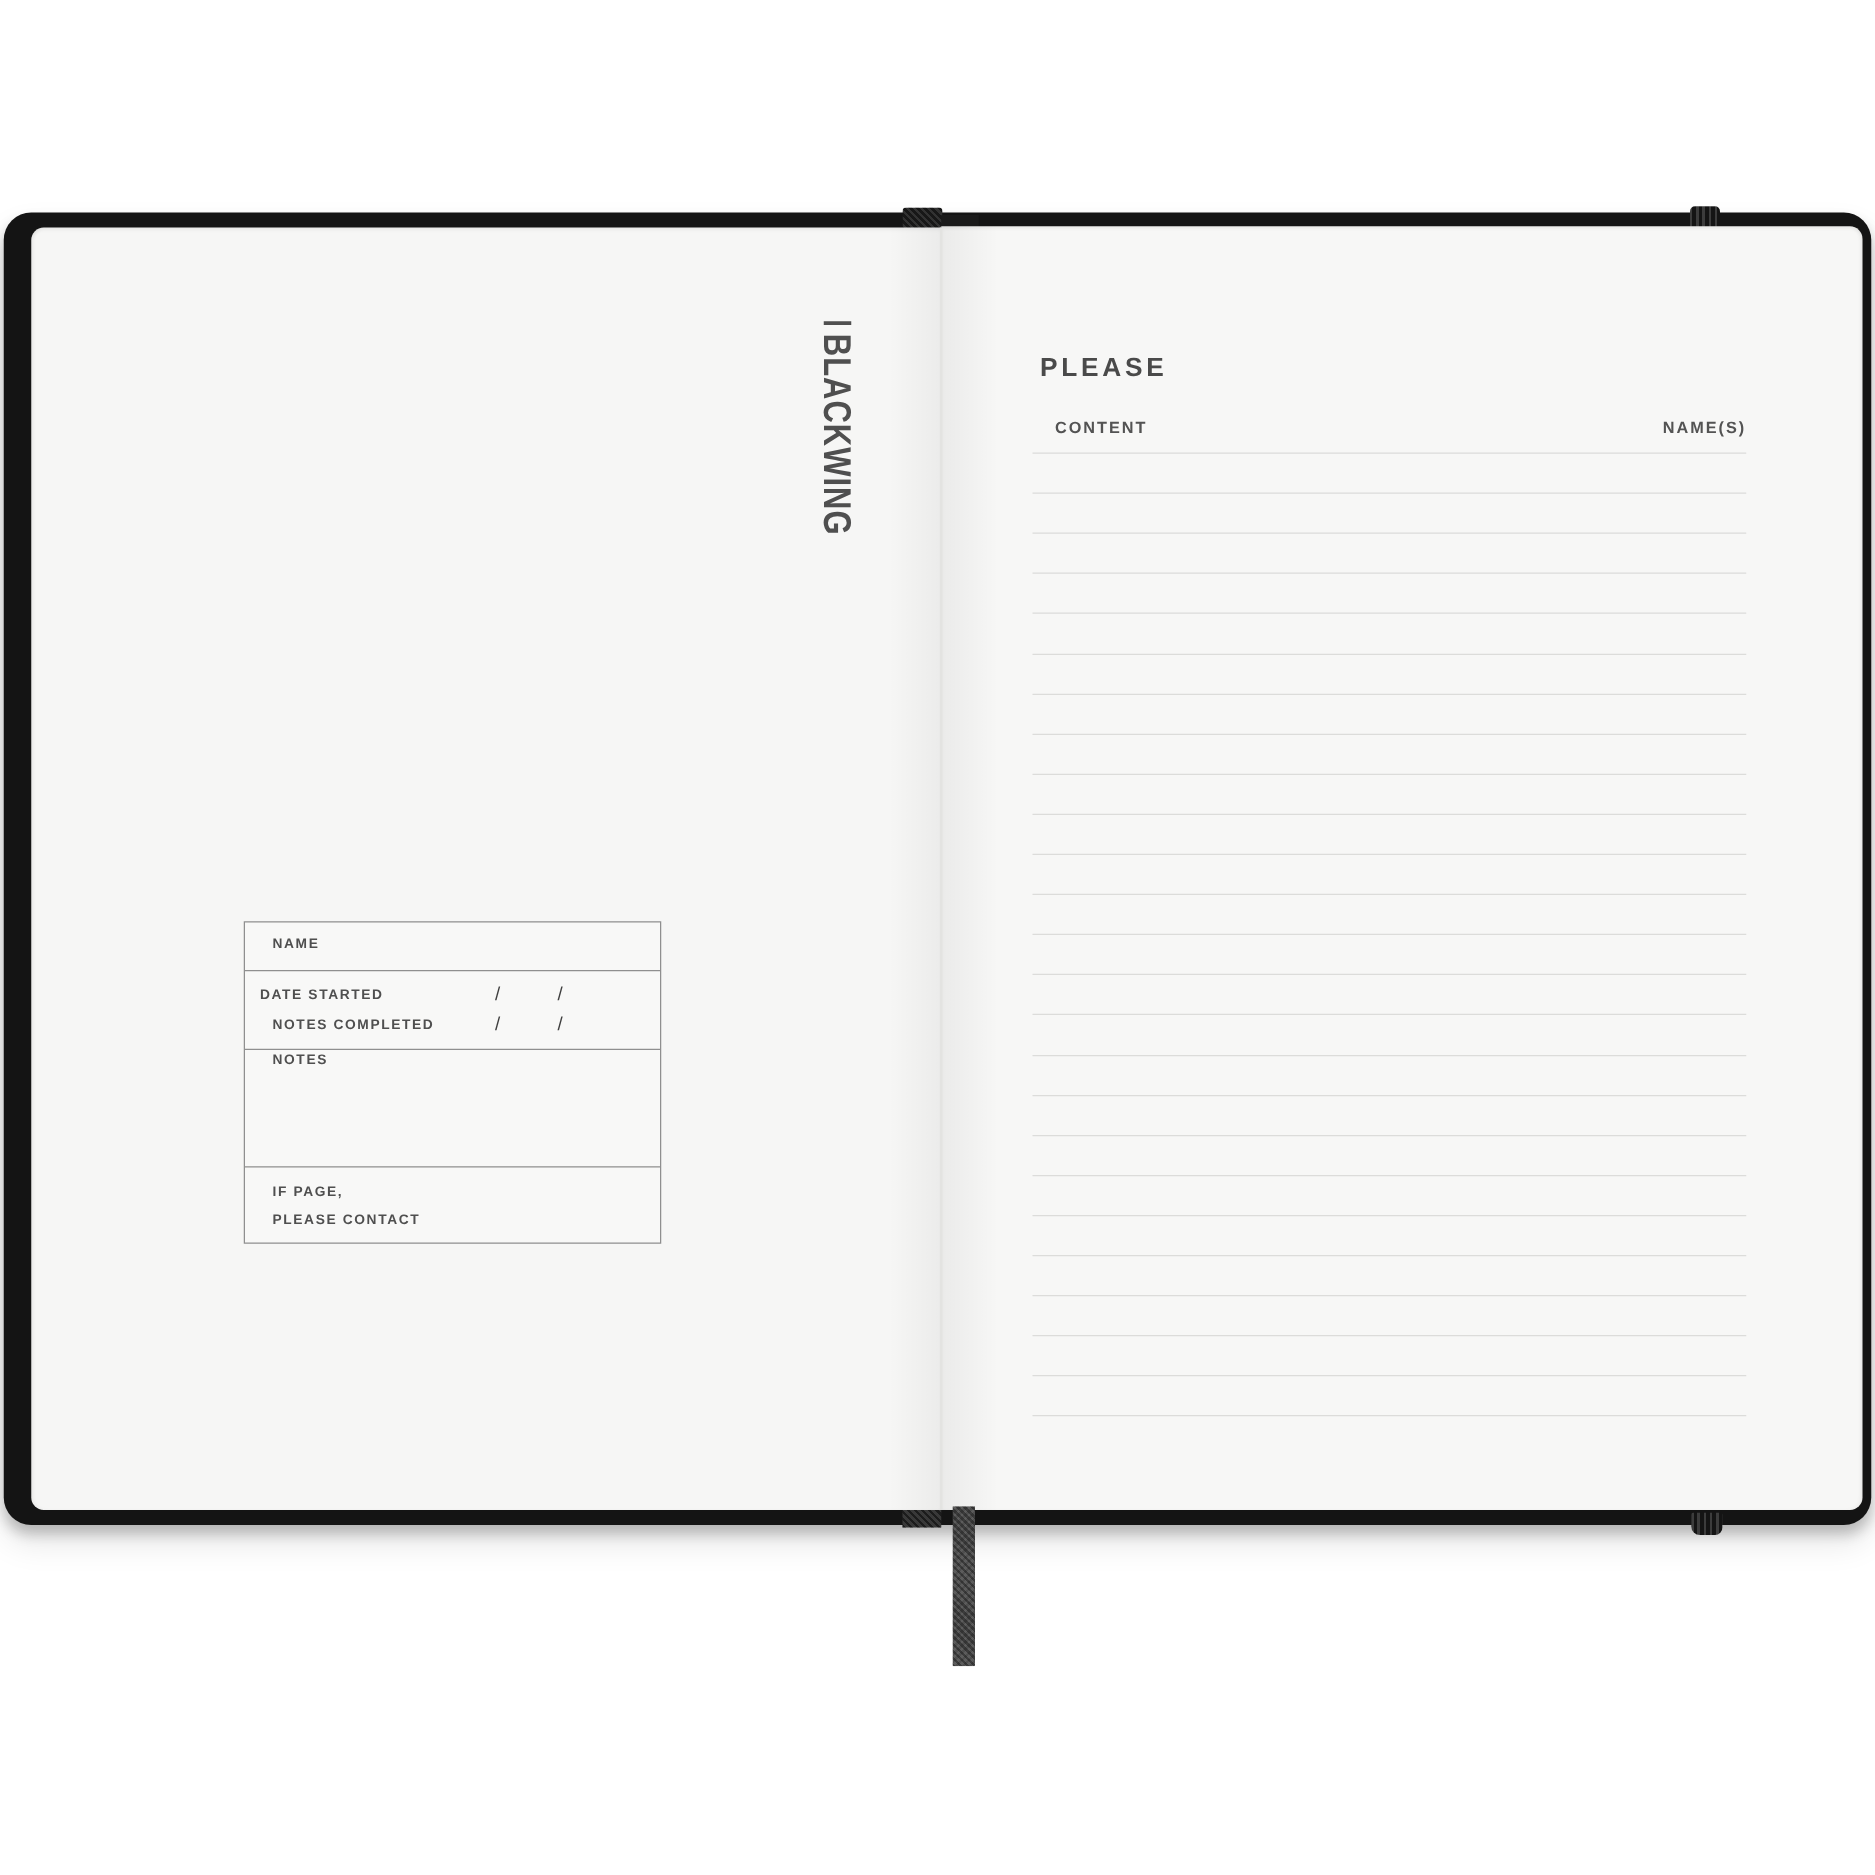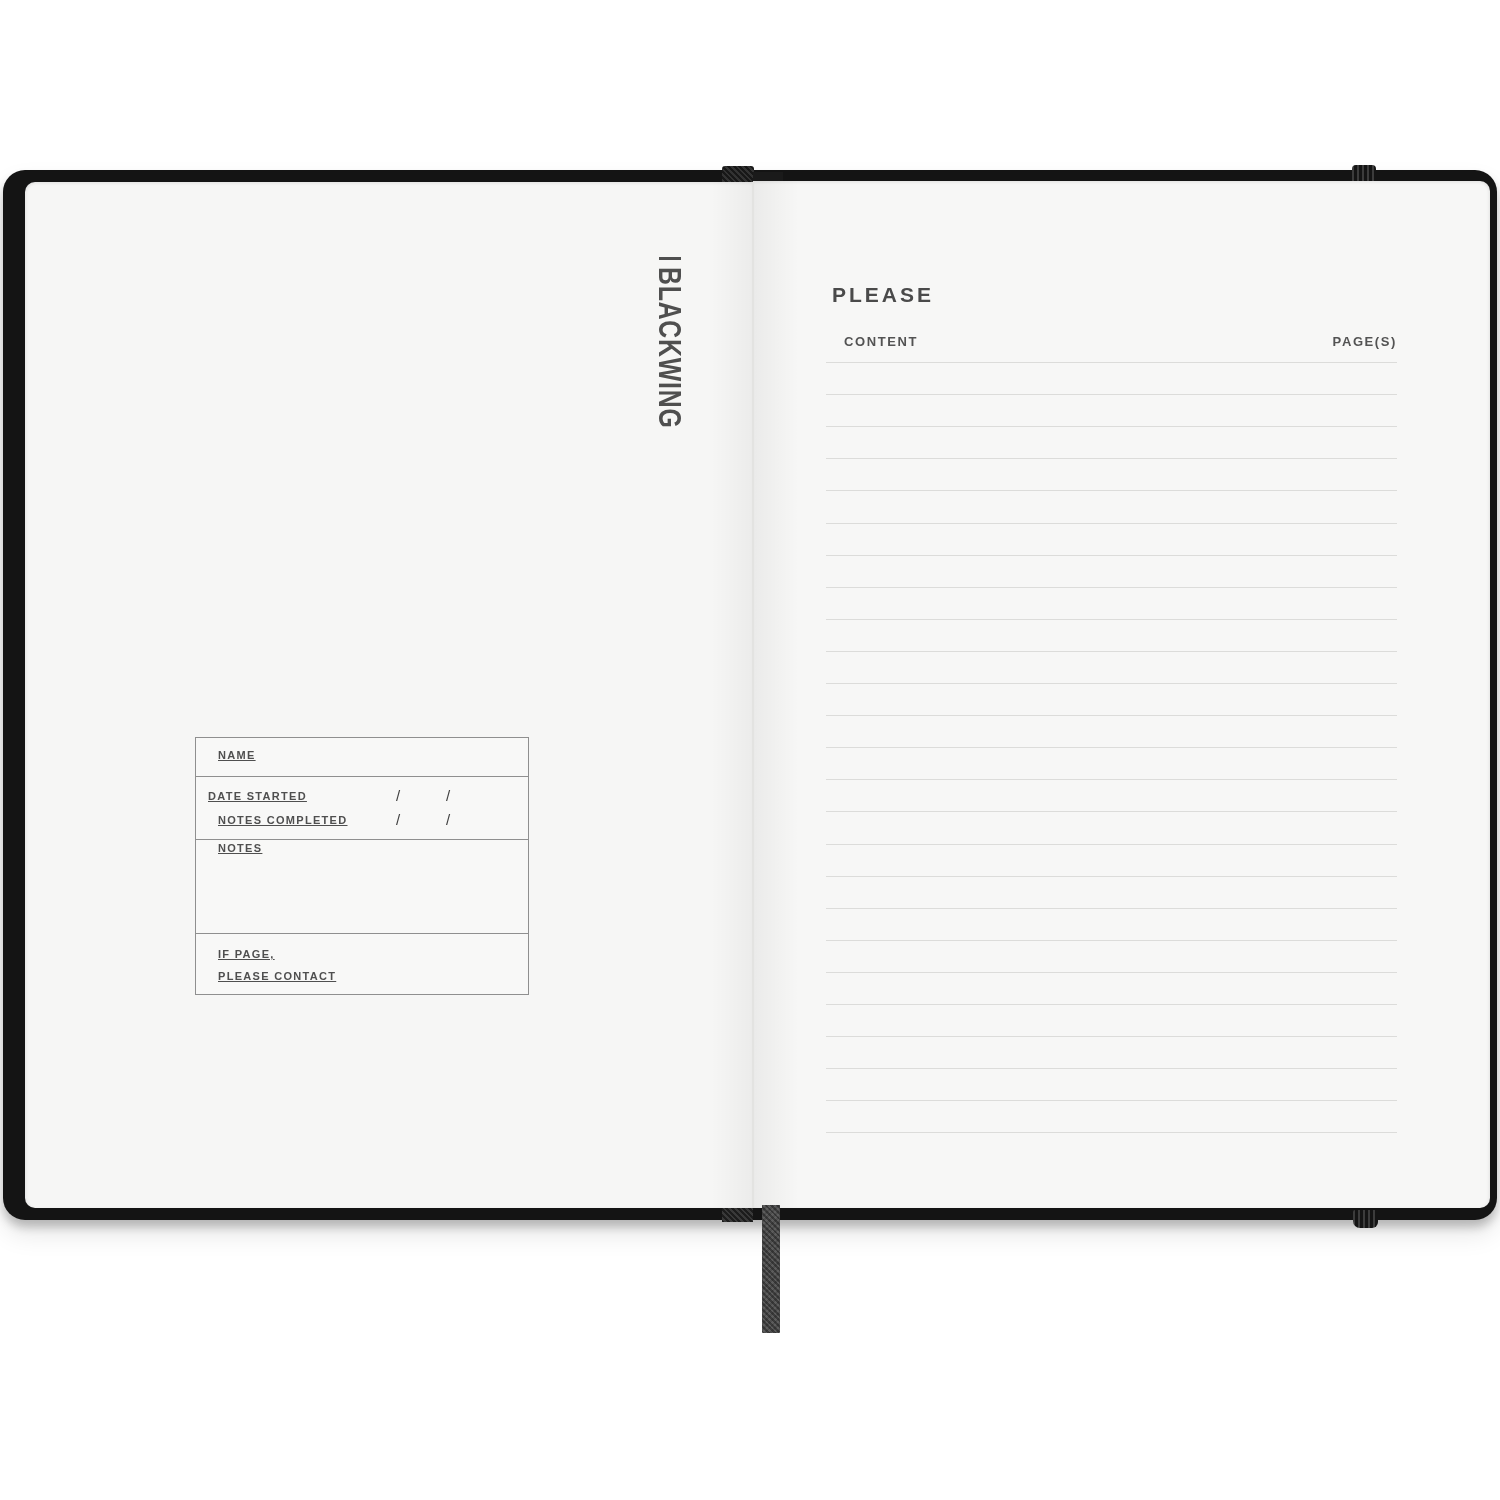--- a/index.html
+++ b/index.html
@@ -83,21 +83,21 @@
     transform:scaleX(.8);transform-origin:left center;white-space:nowrap;color:#4f4f4f;
   }
   
   .owner-box{
     position:absolute;left:195px;top:737px;width:332px;height:256px;
     border:1px solid #8f8f8f;z-index:6;background:rgba(255,255,255,.25);
   }
   .owner-divider{position:absolute;left:0;right:0;height:1px;background:#8f8f8f;}
   .owner-label{
     position:absolute;font-size:11px;font-weight:bold;letter-spacing:1.3px;
-    color:#4f4f4f;white-space:nowrap;text-decoration:underline;
+    color:#4f4f4f;white-space:nowrap;
   }
   .owner-slash{position:absolute;font-size:15px;color:#3f3f3f;font-weight:normal;}
   
   .index-title{
     position:absolute;left:832px;top:283px;font-size:21px;font-weight:bold;
     letter-spacing:3px;color:#4a4a4a;z-index:6;
   }
   .col-header{
     position:absolute;top:334px;font-size:13px;font-weight:bold;
     letter-spacing:1.6px;color:#535353;z-index:6;
@@ -158,21 +158,21 @@
     <div class="owner-slash" style="left:250px;top:73px">/</div>
 
     <div class="owner-label" style="left:22px;top:104px">NOTES</div>
 
     <div class="owner-label" style="left:22px;top:210px">IF PAGE,</div>
     <div class="owner-label" style="left:22px;top:232px">PLEASE CONTACT</div>
   </div>
 
   <div class="index-title">PLEASE</div>
   <div class="col-header col-content">CONTENT</div>
-  <div class="col-header col-pages">PAGE(S)</div>
+  <div class="col-header col-pages">NAME(S)</div>
   <div class="ruled-lines">
       <div class="rline" style="top: 0px;"></div>
       <div class="rline" style="top: 32.1px;"></div>
       <div class="rline" style="top: 64.2px;"></div>
       <div class="rline" style="top: 96.3px;"></div>
       <div class="rline" style="top: 128.4px;"></div>
       <div class="rline" style="top: 160.5px;"></div>
       <div class="rline" style="top: 192.6px;"></div>
       <div class="rline" style="top: 224.7px;"></div>
       <div class="rline" style="top: 256.8px;"></div>

